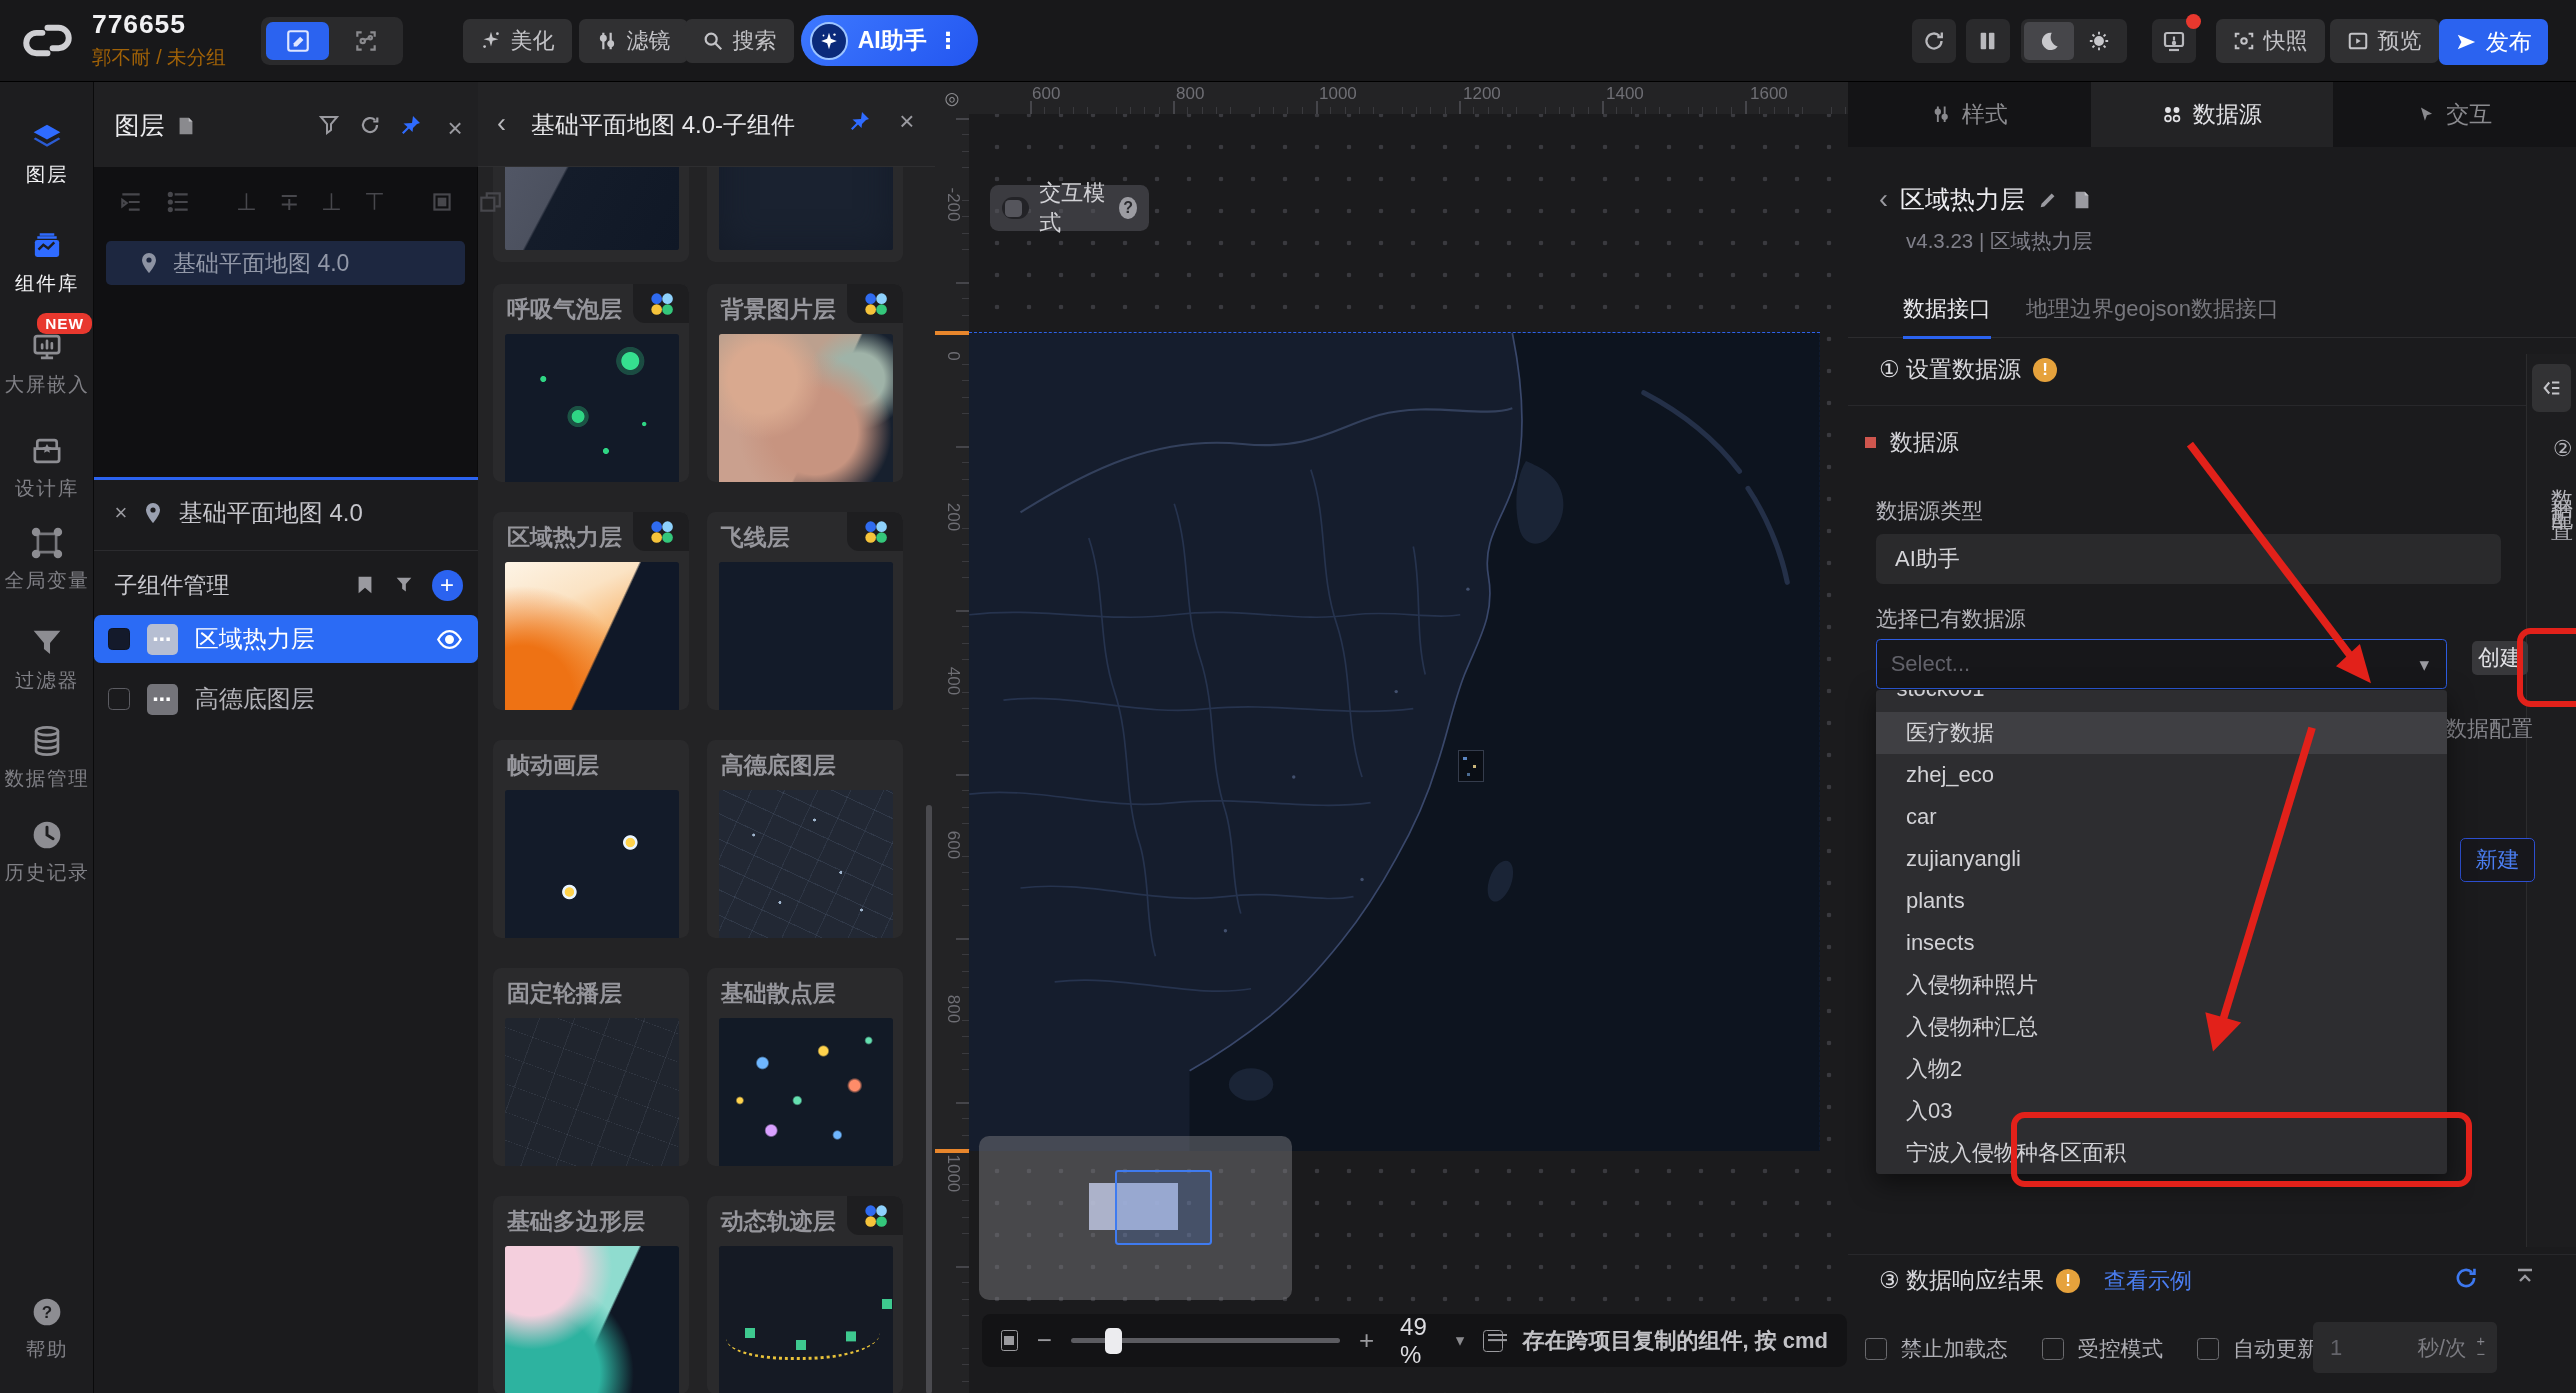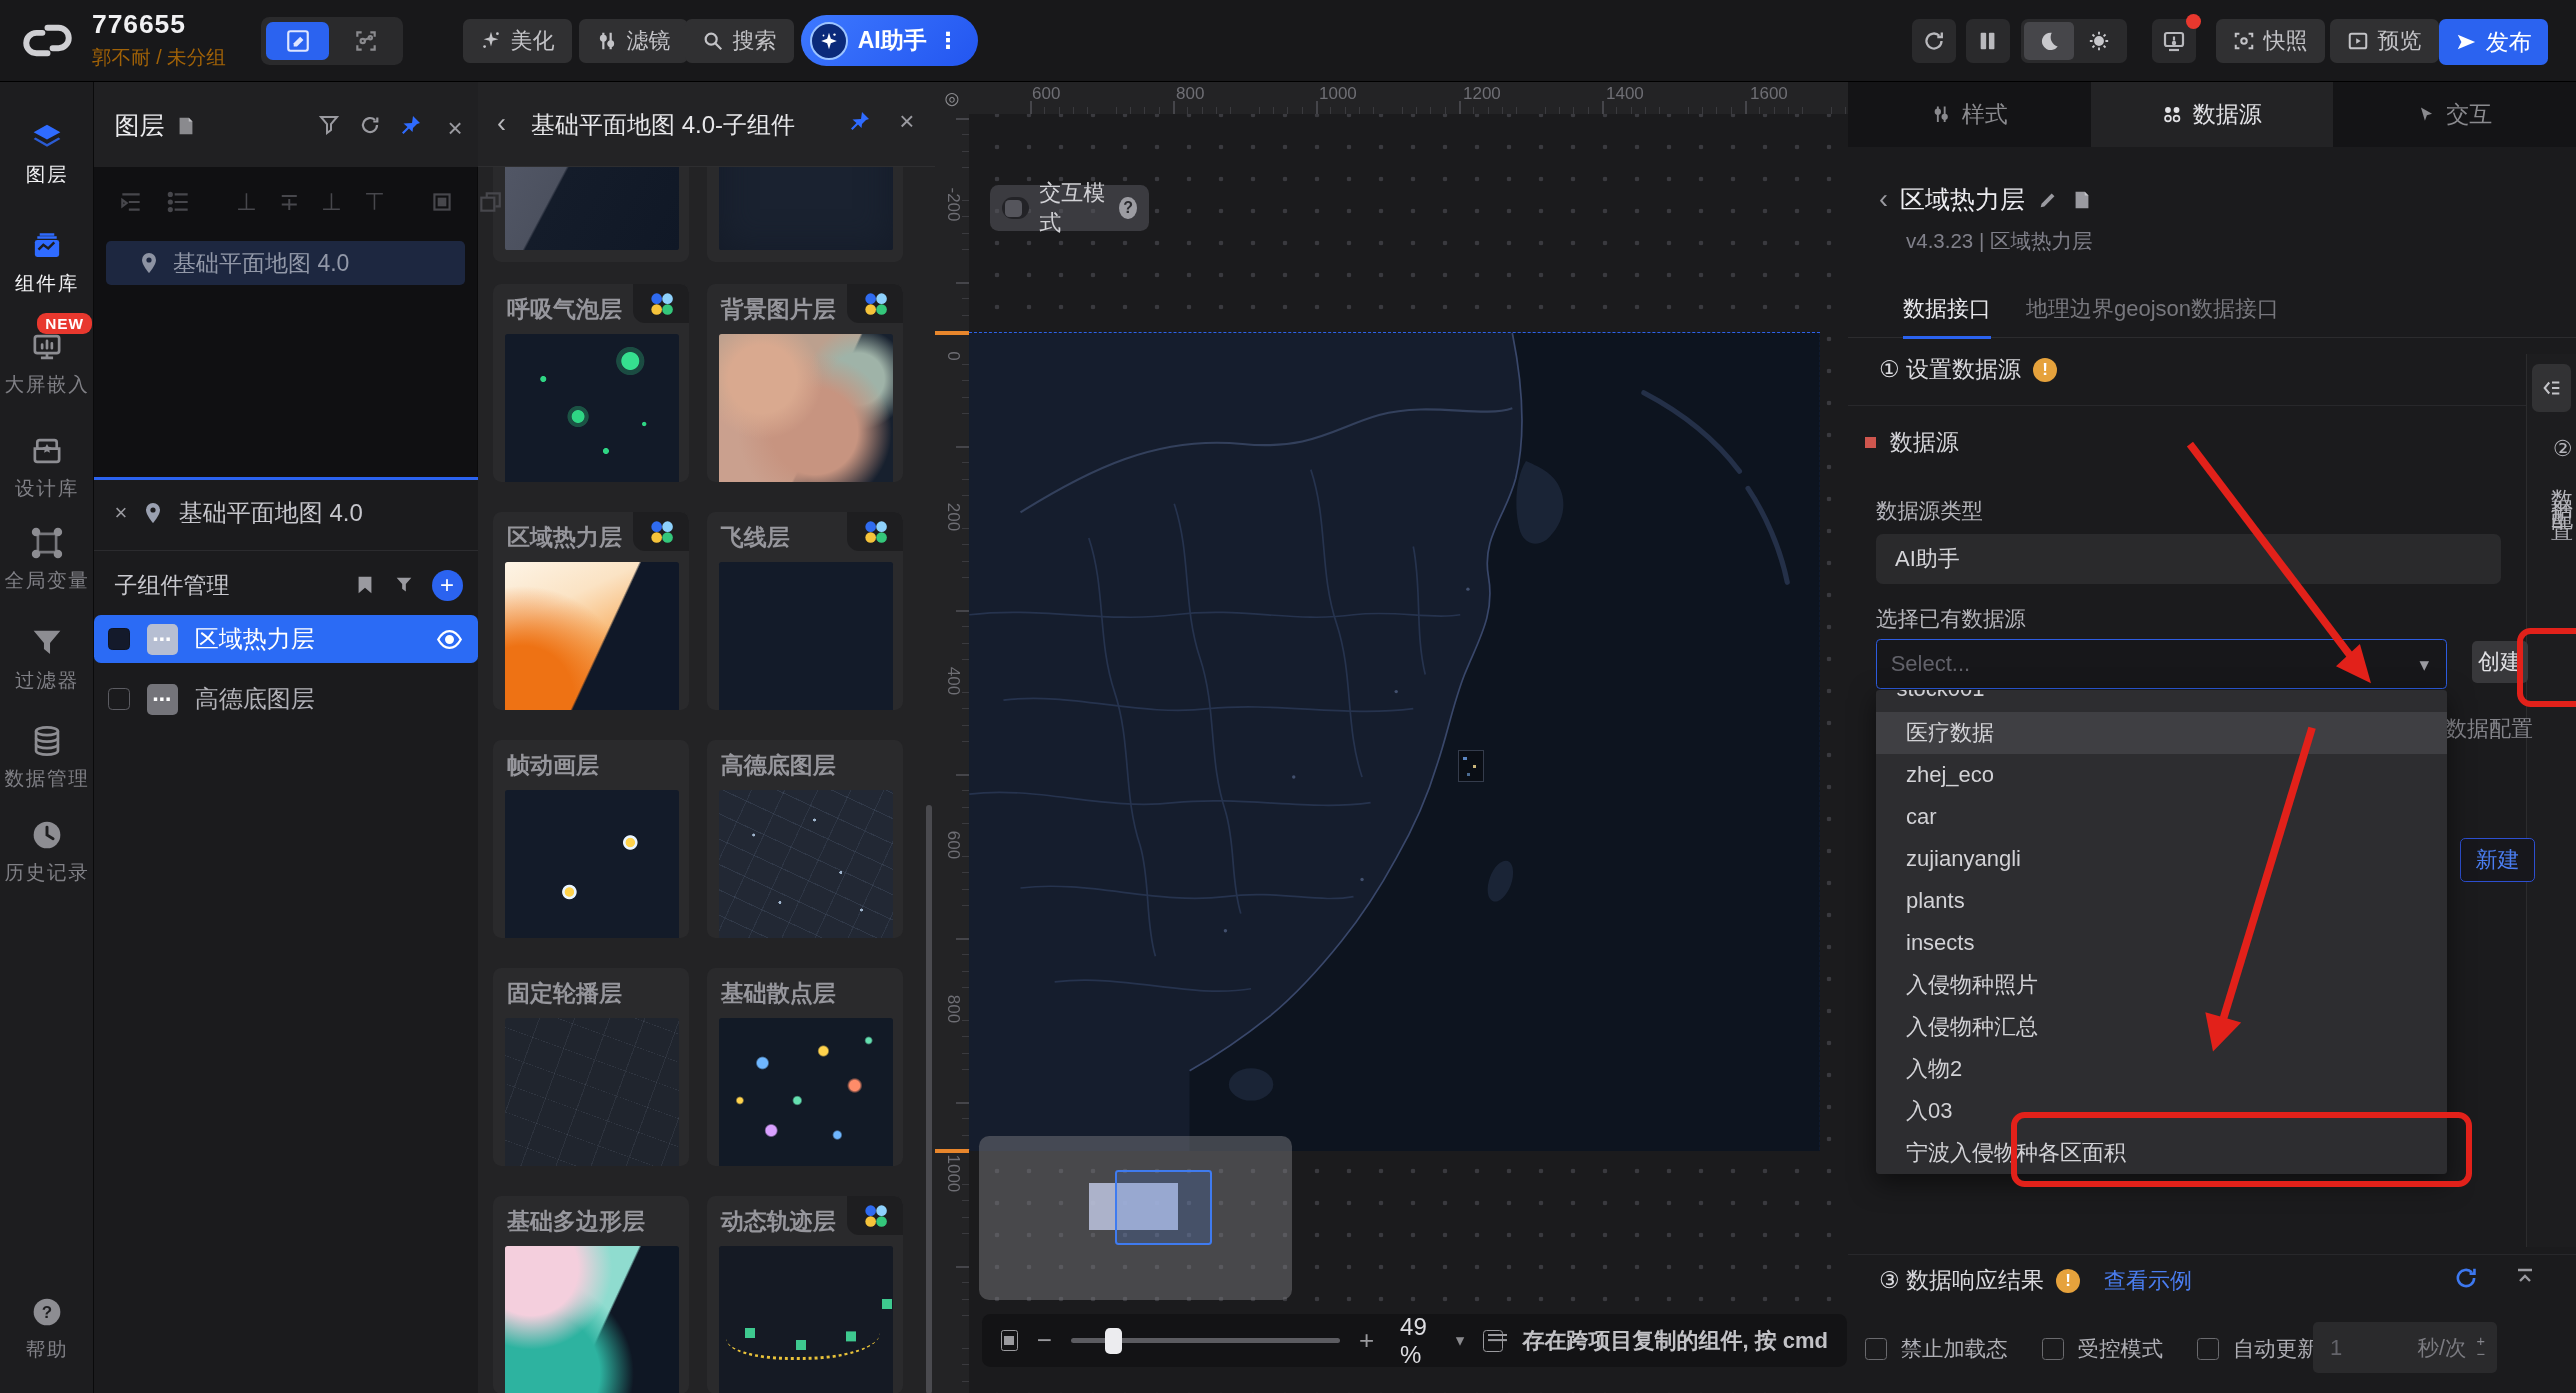--- a/index.html
+++ b/index.html
@@ -140,21 +140,21 @@
   .subtab.active { color:#e8e8ec; border-bottom:3.4px solid #2b63f0; padding-bottom:12px; }
   .subtab.idle { color:#77777d; }
   .step-row { position:absolute; left:31px; display:flex; align-items:center; gap:12px; font-size:23px; color:#dadade; }
   .warn { width:24px; height:24px; border-radius:50%; background:#e6a23c; color:#fff; font-size:17px; font-weight:bold; display:flex; align-items:center; justify-content:center; }
   .rp-div { position:absolute; left:0; width:728px; height:0.9px; background:#28282b; }
   .bullet-row { position:absolute; left:17px; top:345px; display:flex; align-items:center; gap:13.7px; font-size:23px; color:#d6d6da; }
   .red-bullet { width:11px; height:11px; background:#cf564e; }
   .field-label { position:absolute; left:28px; font-size:21.4px; color:#b4b4ba; }
   .csv-select { position:absolute; left:28px; top:452px; width:625px; height:50px; background:#2a2a2c; border-radius:6.8px; display:flex; align-items:center; padding-left:19px; font-size:22px; color:#d6d6da; }
   .src-select { position:absolute; left:28px; top:557px; width:571px; height:50px; background:#17171a; border:1.7px solid #2d5ce0; border-radius:4.3px; display:flex; align-items:center; justify-content:space-between; padding:0 17px 0 13.7px; font-size:22px; color:#62626a; z-index:2; }
-  .create-btn { position:absolute; left:624px; top:559px; width:56px; height:42px; background:#38383b; border-radius:5.1px; color:#e2e2e6; font-size:22px; display:flex; align-items:center; justify-content:center; z-index:2; }
+  .create-btn { position:absolute; left:624px; top:559px; width:56px; height:34px; background:#38383b; border-radius:5.1px; color:#e2e2e6; font-size:22px; display:flex; align-items:center; justify-content:center; z-index:2; }
   .default-config { position:absolute; left:553px; top:632px; font-size:22px; color:#85858b; z-index:1; white-space:nowrap; }
   .new-btn { position:absolute; left:612px; top:756px; width:75px; height:44px; border:1.7px solid #2d4fd0; border-radius:5.1px; background:#17171c; color:#4a7df0; font-size:22px; display:flex; align-items:center; justify-content:center; z-index:1; }
   .dropdown { position:absolute; left:28px; top:608px; width:571px; background:#2d2d30; border-radius:3.4px; box-shadow:0 8.5px 26px rgba(0,0,0,.5); z-index:5; overflow:hidden; }
   .dd-item { height:42px; display:flex; align-items:center; padding-left:30px; font-size:22px; color:#d2d2d6; }
   .dd-item.hover { background:#3f3f43; }
   .dd-partial { height:22px; overflow:hidden; position:relative; }
   .dd-partial span { position:absolute; left:20.5px; top:-13.7px; font-size:22px; color:#d2d2d6; }
   .strip { position:absolute; left:678px; top:272px; width:50px; height:893px; background:#1d1d1f; border-left:0.9px solid #2c2c2e; z-index:0; }
   .strip-btn { position:absolute; left:5.1px; top:10.2px; width:39px; height:48px; background:#323234; border-radius:6.8px; display:flex; align-items:center; justify-content:center; color:#c4c4c8; }
   .strip-txt { position:absolute; left:0; top:82px; width:50px; writing-mode:vertical-rl; text-orientation:upright; font-size:22px; color:#b4b4ba; letter-spacing:10.2px; text-align:left; display:flex; justify-content:center; }

